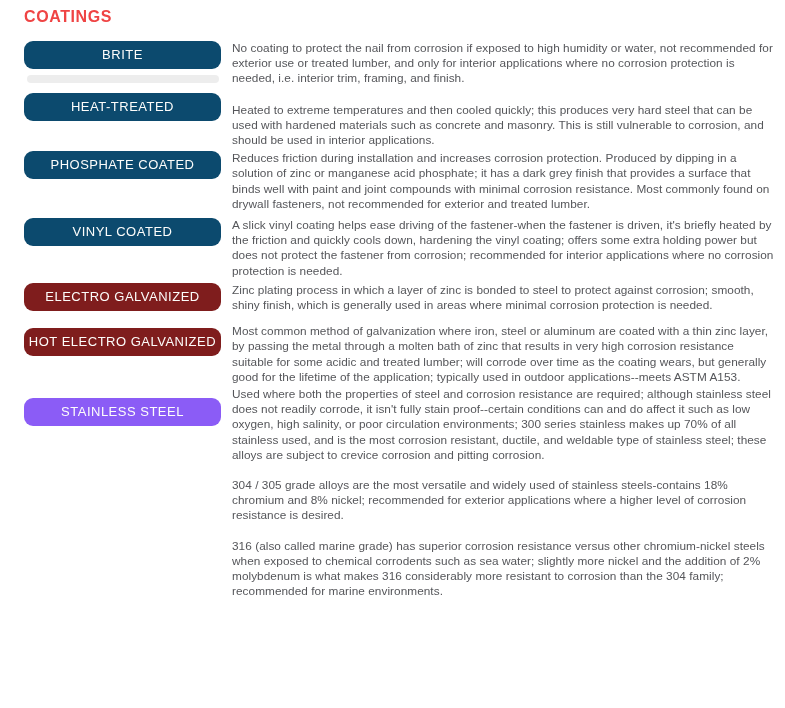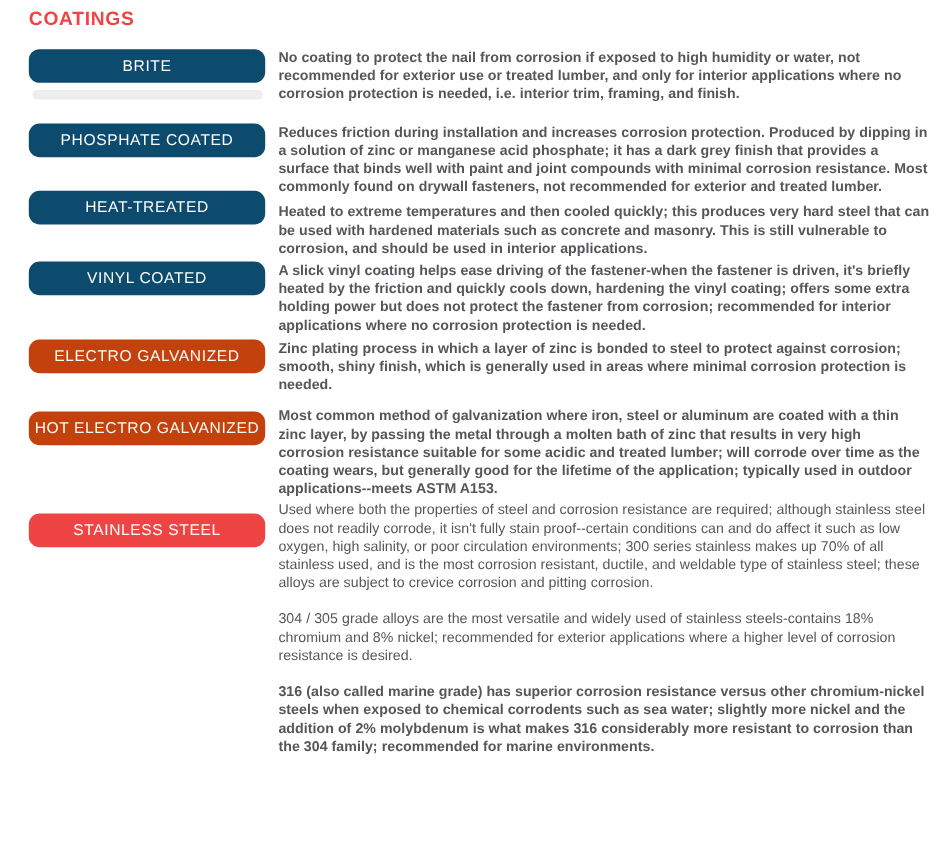--- a/index.html
+++ b/index.html
@@ -35,22 +35,22 @@
     border-radius:9px;
     text-align:center;
     color:#fdfdfb;
     font-size:13px;
     letter-spacing:.5px;
     white-space:nowrap;
     padding:7px 2px 7px;
     line-height:14px;
   }
   .badge.dark   { background:#0c4a6e; }
-  .badge.orange { background:#c2410c; }
-  .badge.gray   { background:#ef4444; }
+  .badge.orange { background:#7f1d1d; }
+  .badge.gray   { background:#8b5cf6; }
 
   
   .row-2 .badge { margin-top:-10px; }
   .row-6 .badge { margin-top:-5px; }
   .row-7 .badge { margin-top:4px; }
   .row-8 .badge { margin-top:11px; }
 
   .ghost-bar {
     height:8px;
     width:192px;
@@ -60,54 +60,54 @@
   }
 
   .desc {
     width:546px;
     font-size:11.8px;
     line-height:15.2px;
     color:#55565a;
     letter-spacing:.05px;
   }
   .desc p { margin:0 0 15px; }
-  .desc p:last-child { margin-bottom:0;font-weight:bold; }
+  .desc p:last-child { margin-bottom:0; }
 </style>
 </head>
 <body>
 
 <div class="page">
 
   <div class="page-title">COATINGS</div>
 
   <div class="row row-1">
     <div class="badge-col">
       <span class="badge dark">BRITE</span>
       <div class="ghost-bar"></div>
     </div>
     <div class="desc">
       <p>No coating to protect the nail from corrosion if exposed to high humidity or water, not recommended for exterior use or treated lumber, and only for interior applications where no corrosion protection is needed, i.e. interior trim, framing, and finish.</p>
     </div>
   </div>
 
+  <div class="row row-2">
+    <div class="badge-col">
+      <span class="badge dark">HEAT-TREATED</span>
+    </div>
+    <div class="desc">
+      <p>Heated to extreme temperatures and then cooled quickly; this produces very hard steel that can be used with hardened materials such as concrete and masonry. This is still vulnerable to corrosion, and should be used in interior applications.</p>
+    </div>
+  </div>
+
   <div class="row row-3">
     <div class="badge-col">
       <span class="badge dark">PHOSPHATE COATED</span>
     </div>
     <div class="desc">
       <p>Reduces friction during installation and increases corrosion protection. Produced by dipping in a solution of zinc or manganese acid phosphate; it has a dark grey finish that provides a surface that binds well with paint and joint compounds with minimal corrosion resistance. Most commonly found on drywall fasteners, not recommended for exterior and treated lumber.</p>
-    </div>
-  </div>
-
-  <div class="row row-2">
-    <div class="badge-col">
-      <span class="badge dark">HEAT-TREATED</span>
-    </div>
-    <div class="desc">
-      <p>Heated to extreme temperatures and then cooled quickly; this produces very hard steel that can be used with hardened materials such as concrete and masonry. This is still vulnerable to corrosion, and should be used in interior applications.</p>
     </div>
   </div>
 
   <div class="row row-4">
     <div class="badge-col">
       <span class="badge dark">VINYL COATED</span>
     </div>
     <div class="desc">
       <p>A slick vinyl coating helps ease driving of the fastener-when the fastener is driven, it's briefly heated by the friction and quickly cools down, hardening the vinyl coating; offers some extra holding power but does not protect the fastener from corrosion; recommended for interior applications where no corrosion protection is needed.</p>
     </div>

